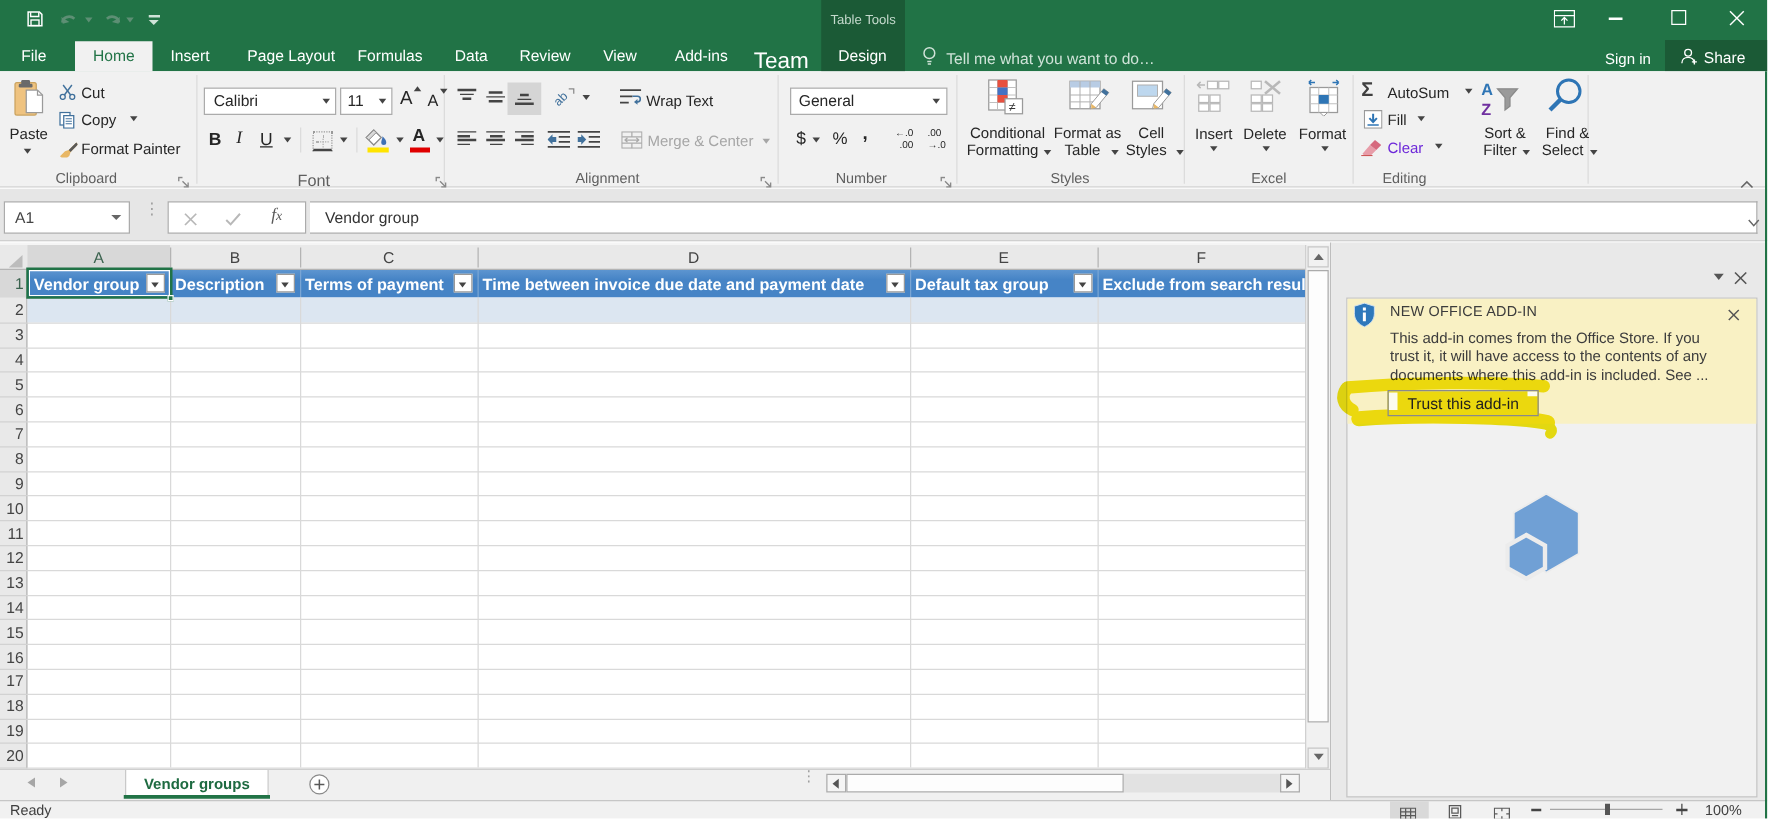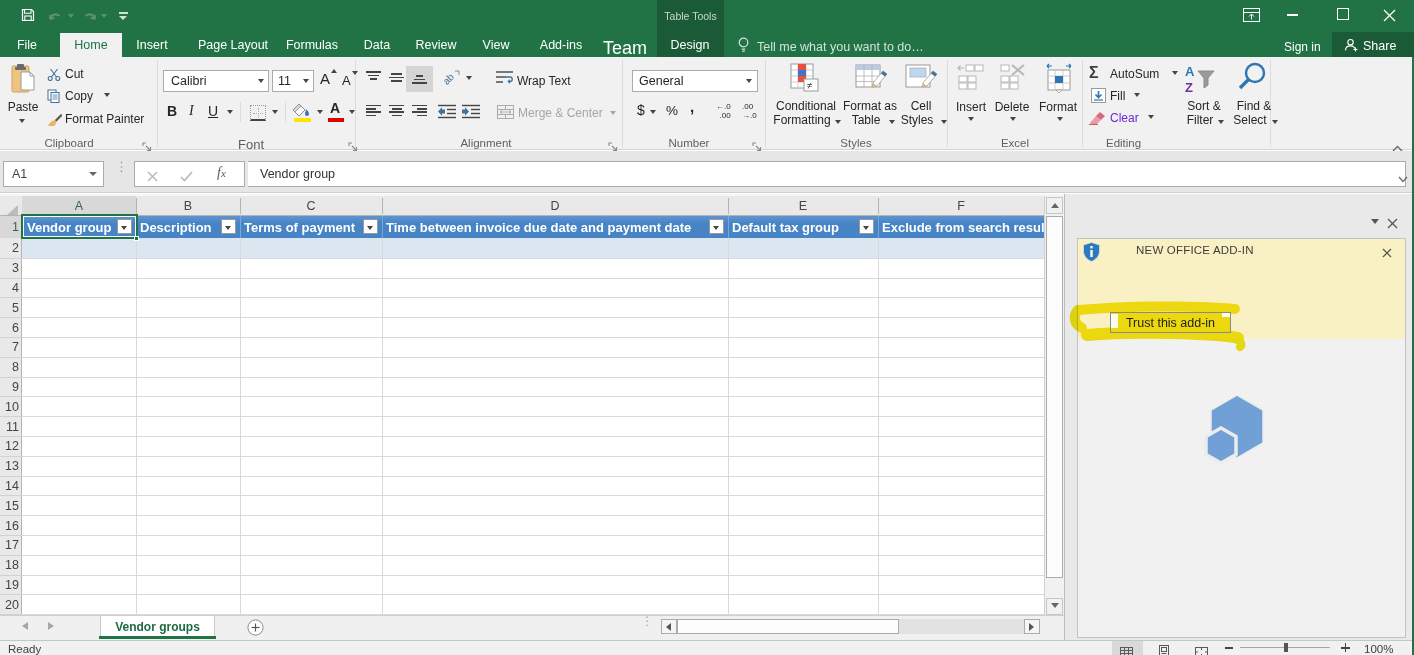--- a/index.html
+++ b/index.html
@@ -536,27 +536,28 @@
           <line x1="10" y1="1" x2="1" y2="10"></line>
         </g>
       </svg></div>
 <div style="left:1077px;top:238px;width:329px;height:400px;background:#f1f1f1;border:1px solid #c3c3c3;"></div>
 <div style="left:1078px;top:239px;width:327px;height:100px;background:#f9f1c4;"></div>
 <div style="left:1083px;top:242px;width:17px;height:20px;"><svg width="17" height="20" viewBox="0 0 17 20">
 <path d="M8.5 0.5 L16.5 3 V9 c0 5 -3.5 8.5 -8 10.5 C4 17.5 0.5 14 0.5 9 V3 Z" fill="#2e78bb" stroke="#cfe0ef" stroke-width="0.8"></path>
 <rect x="7.3" y="4" width="2.4" height="2.4" fill="#fff"></rect>
         <rect x="7.3" y="8" width="2.4" height="7" fill="#fff"></rect>
       </svg></div>
-<div class="t" style="left:1112px;top:244px;font-size:11.5px;color:#3c3c3c;letter-spacing:0.2px;margin-left:24px;">NEW OFFICE ADD-IN</div>
+<div class="t" style="left:1112px;top:244px;font-size:11.5px;color:#3c3c3c;letter-spacing:0.2px;">NEW OFFICE ADD-IN</div>
 <div style="left:1382px;top:244px;width:10px;height:10px;"><svg width="10" height="10" viewBox="0 0 10 10">
         <g stroke="#555" stroke-width="1.2">
           <line x1="1" y1="1" x2="9" y2="9"></line>
           <line x1="9" y1="1" x2="1" y2="9"></line>
         </g>
       </svg></div>
+<div class="t" style="left:1112px;top:263px;font-size:12px;line-height:15.2px;color:#3c3c3c;">This add-in comes from the Office Store. If you<br>trust it, it will have access to the contents of any<br>documents where this add-in is included. See ...</div>
 <div style="left:1065px;top:295px;width:200px;height:65px;mix-blend-mode:multiply;"><svg width="200" height="65" viewBox="0 0 200 65">
 <g stroke="#f1e512" stroke-linecap="round" fill="none">
 <path d="M13 15 C60 11 130 10 170 14" stroke-width="10"></path>
 <path d="M12 16 C8 22 9 29 17 33" stroke-width="10"></path>
 <path d="M22 40 C70 36 150 38 173 43" stroke-width="12"></path>
 <path d="M167 42 C175 45 179 49 175 52" stroke-width="8"></path>
 </g>
 <rect x="45" y="18" width="121" height="20" fill="#f1e512"></rect>
 </svg></div>
 <div style="left:1111px;top:314px;width:7px;height:14px;background:#fcfbee;"></div>

